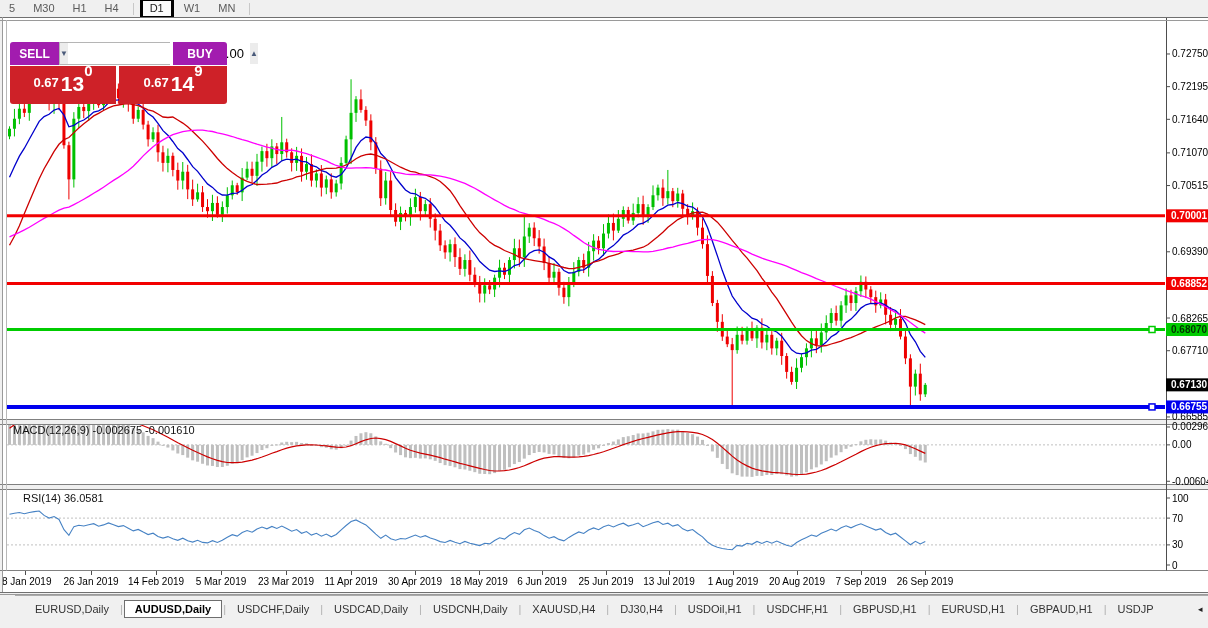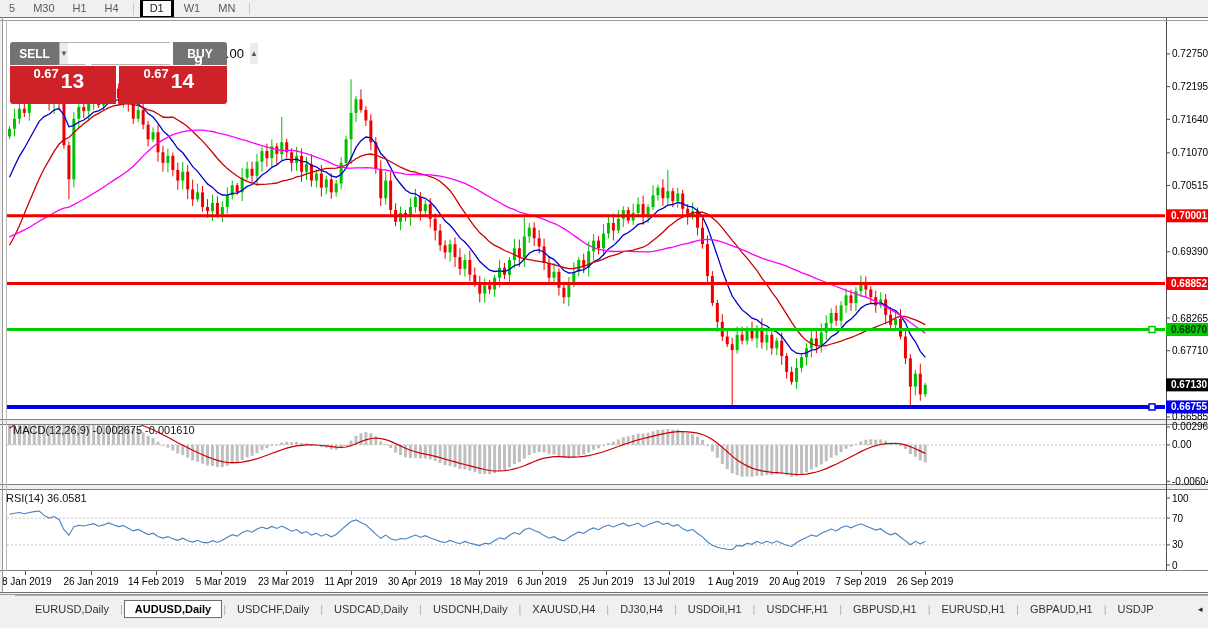--- a/index.html
+++ b/index.html
@@ -16,36 +16,36 @@
   #chart-holder{position:absolute;left:0;top:17px;width:964px;height:578px;}
   svg{display:block;}
   svg text{font-family:"Liberation Sans",sans-serif;}
 
   #chart-title{position:absolute;left:14px;top:25px;font-size:12px;color:#111;white-space:nowrap;}
   #chart-title .arrow{font-size:8px;position:relative;top:-1px;margin-right:6px;}
   #chart-title .vals{margin-left:8px;}
 
   .panel-legend{position:absolute;font-size:11px;color:#111;white-space:nowrap;}
   #macd-legend{left:13px;top:424px;}
-  #rsi-legend{left:6px;top:492px;}
+  #rsi-legend{left:23px;top:492px;}
 
   
   #trade-panel{position:absolute;left:10px;top:42px;width:217px;}
   #tp-row1{display:flex;height:23px;}
-  .tp-btn{background:#737373;color:#fff;font-size:12px;font-weight:bold;display:flex;
+  .tp-btn{background:#a21caf;color:#fff;font-size:12px;font-weight:bold;display:flex;
     align-items:center;justify-content:center;cursor:pointer;}
   #sell-btn{width:49px;border-radius:3px 0 0 0;}
   #buy-btn{width:54px;border-radius:0 3px 0 0;margin-left:3px;flex:1;}
   #vol-group{display:flex;width:111px;background:#e9e9e9;border:1px solid #b5b5b5;box-sizing:border-box;}
   .vol-arrow{width:16px;display:flex;align-items:center;justify-content:center;font-size:8px;
     color:#4a5a7a;background:#ececec;cursor:pointer;}
   #volume-input{flex:1;border:none;outline:none;font-size:13px;text-align:right;padding:0 6px 0 0;
     color:#000;background:#fff;font-family:"Liberation Sans",sans-serif;}
   #tp-row2{display:flex;margin-top:1px;height:38px;}
-  .price-box{background:#ce2128;color:#fff;display:flex;align-items:flex-start;justify-content:center;
+  .price-box{background:#ce2128;color:#fff;display:flex;align-items:center;justify-content:center;
     padding-bottom:2px;cursor:pointer;}
   #sell-box{width:106px;border-radius:0 0 0 3px;}
   #buy-box{width:108px;margin-left:3px;border-radius:0 0 3px 0;}
   .p-small{font-size:13px;font-weight:bold;margin:0 2px 4px 0;}
   .p-big{font-size:21px;font-weight:bold;line-height:30px;}
   .p-sup{font-size:15px;font-weight:bold;position:relative;top:-14px;}
 
   
   #tabbar{position:absolute;left:15px;top:595px;width:1208px;height:26px;background:#f0f0f0;
     border-top:1px solid #aaa;display:flex;align-items:center;font-size:11px;color:#333;}

